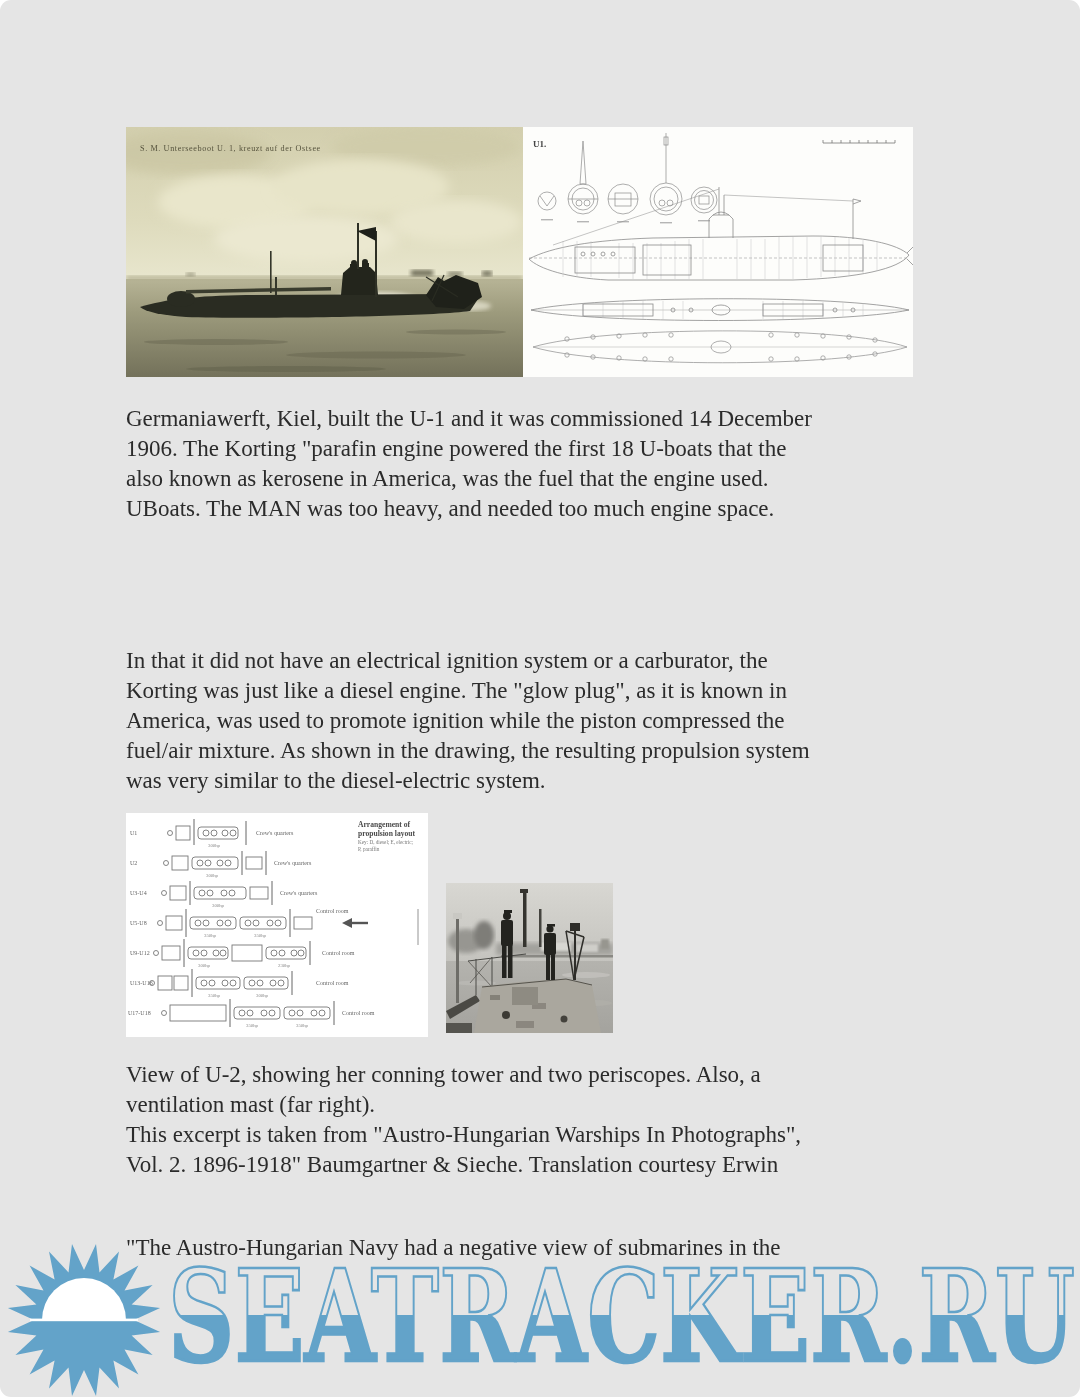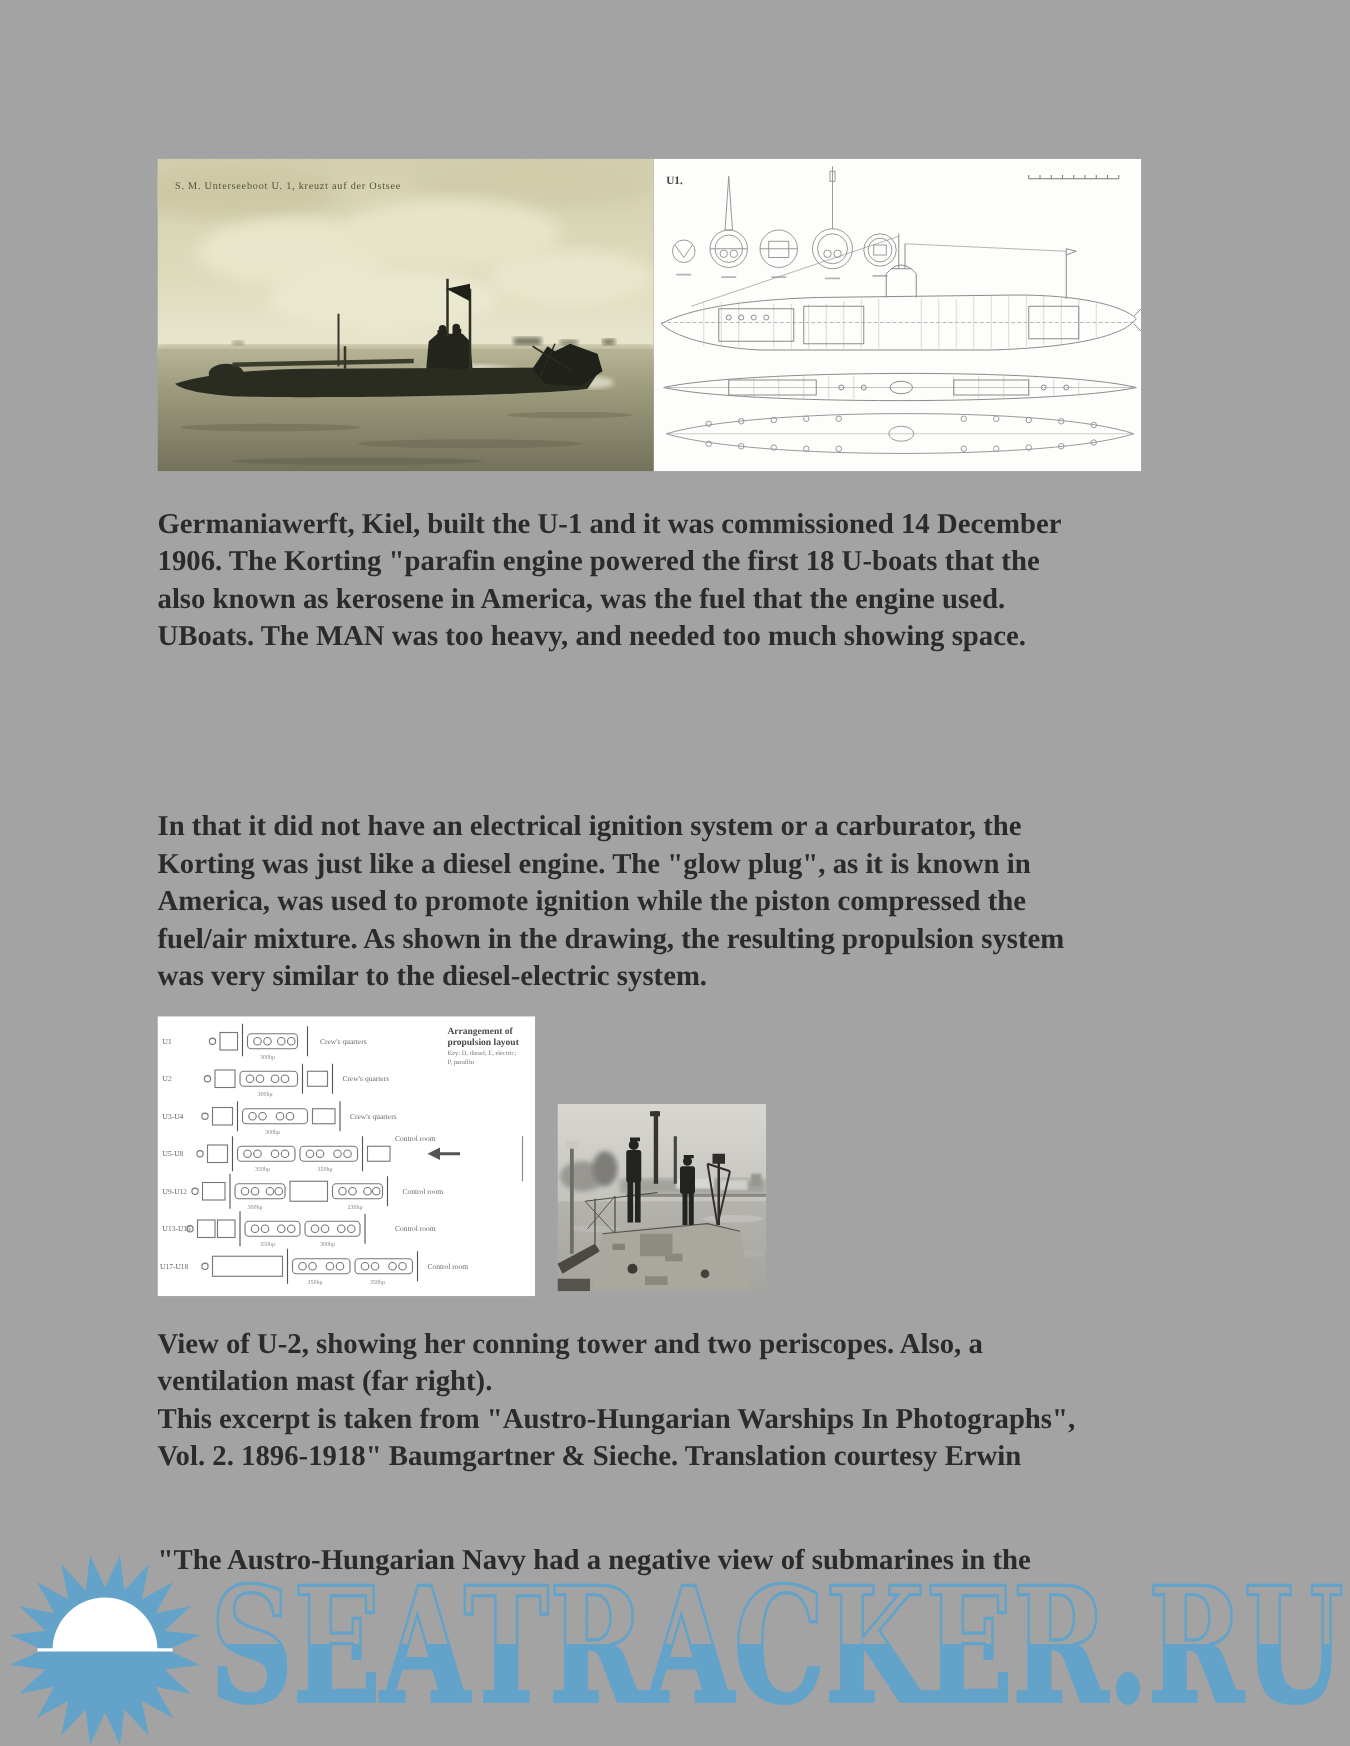--- a/index.html
+++ b/index.html
@@ -1,24 +1,25 @@
 <!DOCTYPE html>
 <html><head>
 <meta charset="utf-8">
 <style>
   * { margin:0; padding:0; box-sizing:border-box; }
   html,body { background:#ffffff; }
   .page {
     position:relative; width:1080px; height:1397px;
-    background:#a3a3a3; overflow:hidden;
+    background:#e5e5e5; overflow:hidden;
     font-family:"Liberation Serif", serif;
+    border-radius:11px;
   }
   .abs { position:absolute; }
   .para { position:absolute; left:126px; width:812px; color:#2b2b2b; font-size:23px; }
-  .para .tline { height:30px; line-height:30px; white-space:nowrap;font-weight:bold; }
+  .para .tline { height:30px; line-height:30px; white-space:nowrap; }
   svg { display:block; }
   text { user-select:none; }
 </style>
 </head>
 <body>
 
 <div class="page">
 
   <svg class="abs" style="left:126px;top:127px" width="397" height="250" viewBox="0 0 397 250">
     <defs>
@@ -185,21 +186,21 @@
         <circle cx="300" cy="231" r="2.2"></circle>
         <circle cx="326" cy="230" r="2.2"></circle>
       <circle cx="352" cy="227" r="2.2"></circle>
     </g>
   </svg>
 
   <div class="para" style="top:404px">
       <div class="tline">Germaniawerft, Kiel, built the U-1 and it was commissioned 14 December</div>
       <div class="tline">1906. The Korting "parafin engine powered the first 18 U-boats that the</div>
       <div class="tline">also known as kerosene in America, was the fuel that the engine used.</div>
-      <div class="tline">UBoats. The MAN was too heavy, and needed too much showing space.</div>
+      <div class="tline">UBoats. The MAN was too heavy, and needed too much engine space.</div>
     </div>
   <div class="para" style="top:646px">
       <div class="tline">In that it did not have an electrical ignition system or a carburator, the</div>
       <div class="tline">Korting was just like a diesel engine. The "glow plug", as it is known in</div>
       <div class="tline">America, was used to promote ignition while the piston compressed the</div>
       <div class="tline">fuel/air mixture. As shown in the drawing, the resulting propulsion system</div>
       <div class="tline">was very similar to the diesel-electric system.</div>
     </div>
   <div class="para" style="top:1060px">
       <div class="tline">View of U-2, showing her conning tower and two periscopes. Also, a</div>

